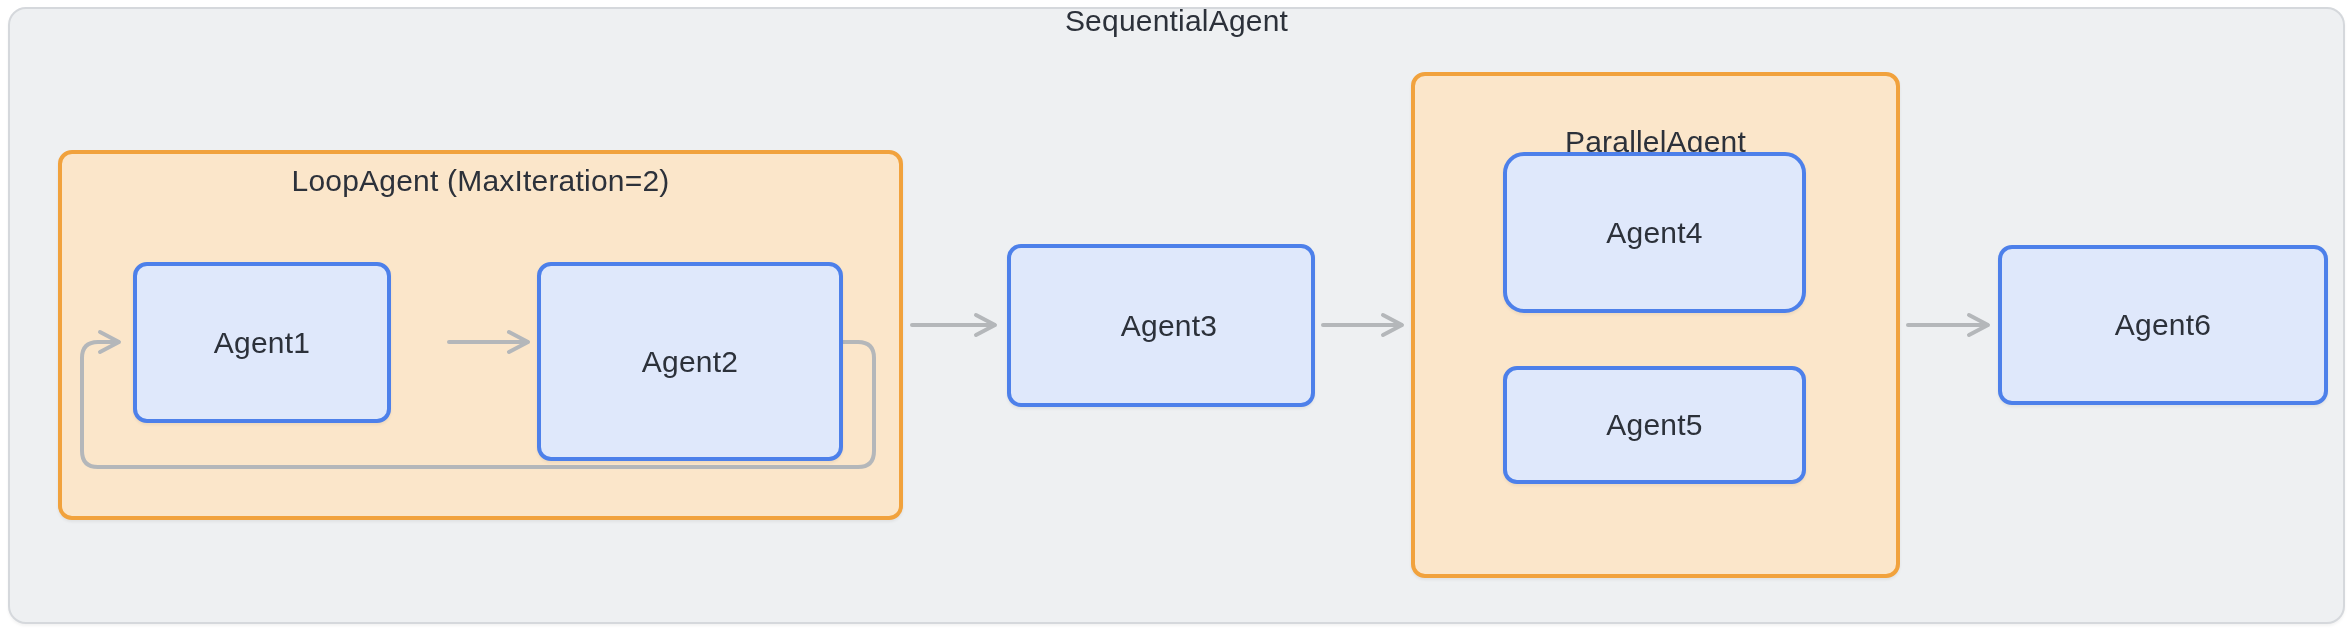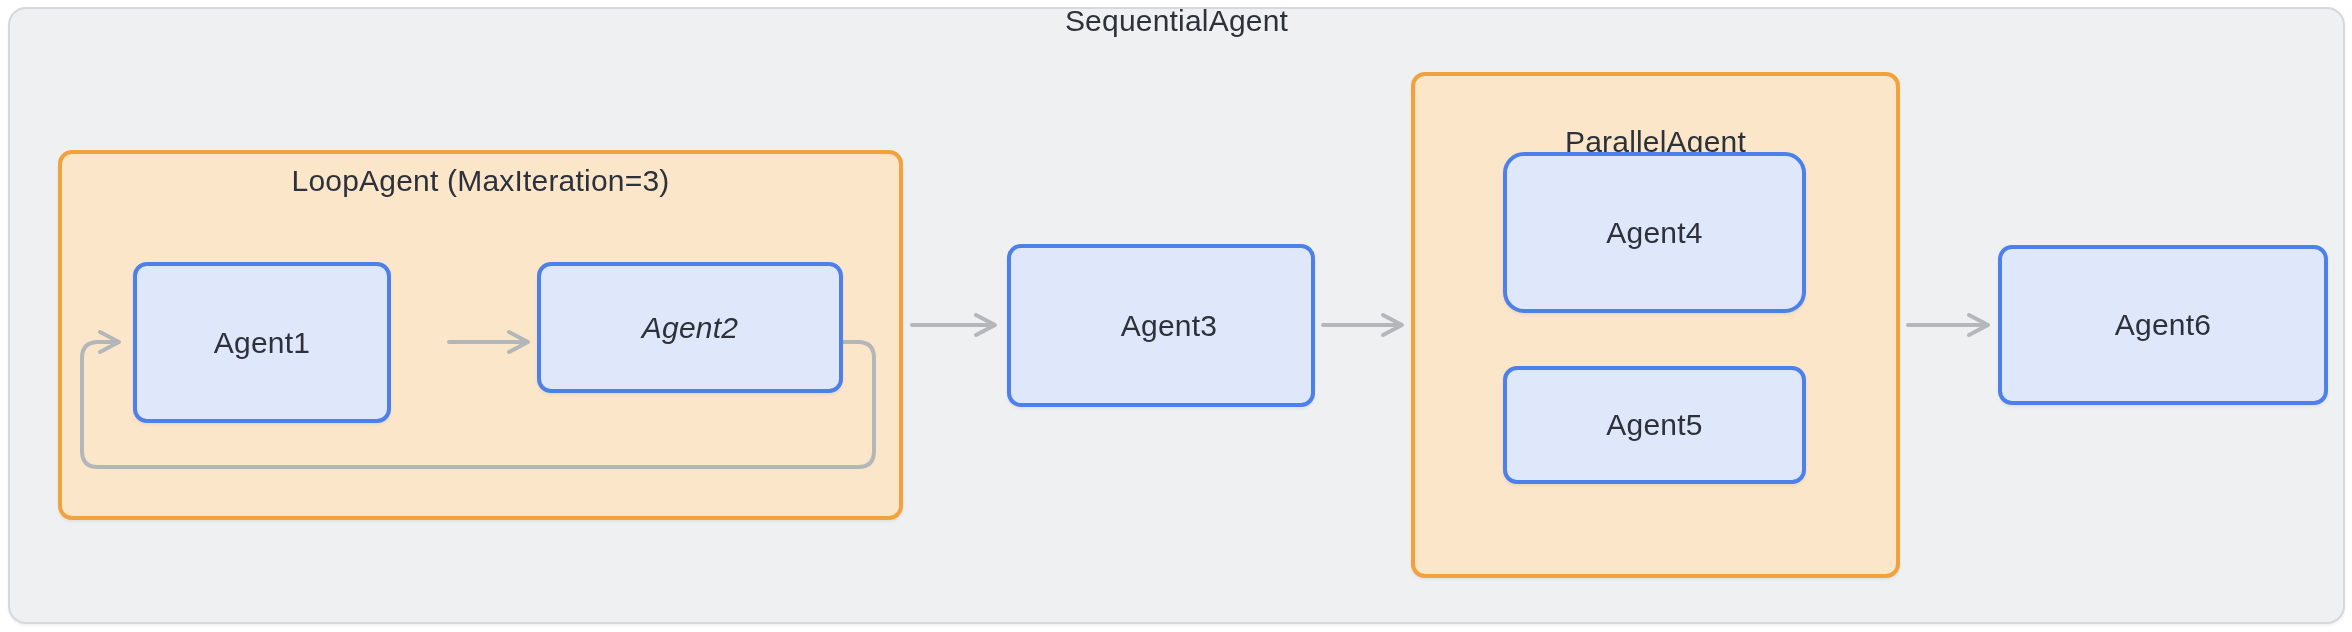--- a/index.html
+++ b/index.html
@@ -39,21 +39,21 @@
 </style>
 </head>
 <body>
 
 <div class="stage">
 
   <div class="panel" style="left:8px; top:7px; width:2337px; height:617px;"></div>
   <div class="title" style="left:8px; top:3px; width:2337px;">SequentialAgent</div>
 
   <div class="group" style="left:58px; top:150px; width:845px; height:370px;"></div>
-  <div class="title" style="left:58px; top:163px; width:845px;">LoopAgent (MaxIteration=3)</div>
+  <div class="title" style="left:58px; top:163px; width:845px;">LoopAgent (MaxIteration=2)</div>
 
   <div class="group" style="left:1411px; top:72px; width:489px; height:506px;"></div>
   <div class="title" style="left:1411px; top:88px; width:489px;margin-top:36px;">ParallelAgent</div>
 
   <svg class="arrows" width="2352" height="632" viewBox="0 0 2352 632">
     <defs>
       <marker id="arrowhead" markerUnits="userSpaceOnUse" markerWidth="28" markerHeight="26" refX="23" refY="13" orient="auto">
         <path d="M5,3 L24,13 L5,23" fill="none" style="stroke:var(--arrow)" stroke-width="4" stroke-linecap="round" stroke-linejoin="round"></path>
       </marker>
     </defs>
@@ -66,21 +66,21 @@
 
     <path d="M1323,325 L1401,325" fill="none" style="stroke:var(--arrow)" stroke-width="4" stroke-linecap="round" marker-end="url(#arrowhead)"></path>
 
     <path d="M1908,325 L1987,325" fill="none" style="stroke:var(--arrow)" stroke-width="4" stroke-linecap="round" marker-end="url(#arrowhead)"></path>
   </svg>
 
   <div class="node" style="left:133px; top:262px; width:258px; height:161px;">
     <span class="node-label">Agent1</span>
   </div>
 
-  <div class="node" style="left:537px; top:262px; width:306px; height:131px;font-style:italic;">
+  <div class="node" style="left:537px; top:262px; width:306px; height:199px;">
     <span class="node-label">Agent2</span>
   </div>
 
   <div class="node" style="left:1007px; top:244px; width:308px; height:163px;padding-left:16px;">
     <span class="node-label">Agent3</span>
   </div>
 
   <div class="node" style="left:1503px; top:152px; width:303px; height:161px;border-radius:21px;">
     <span class="node-label">Agent4</span>
   </div>

